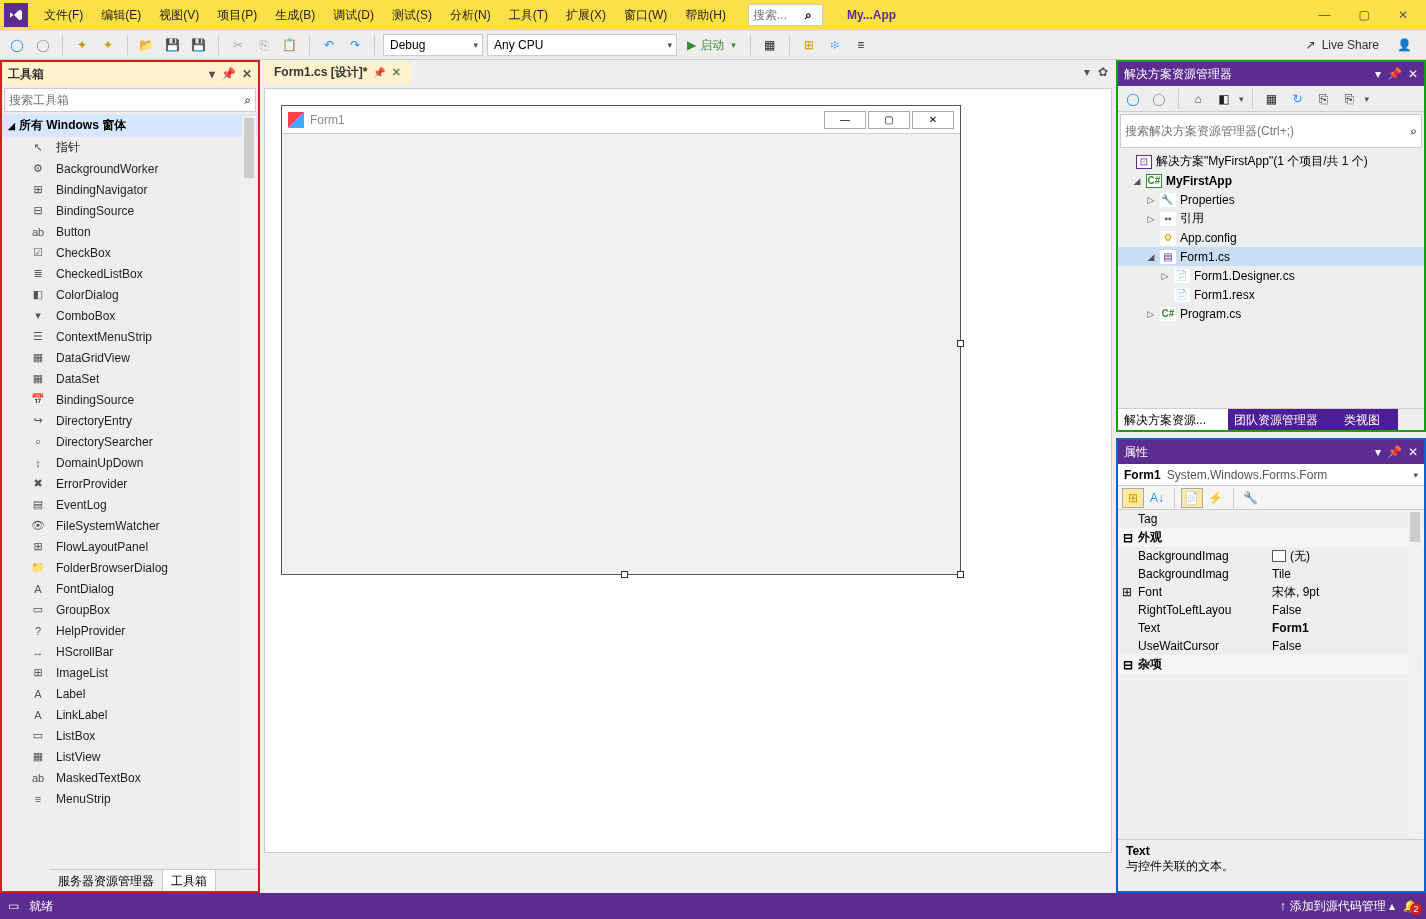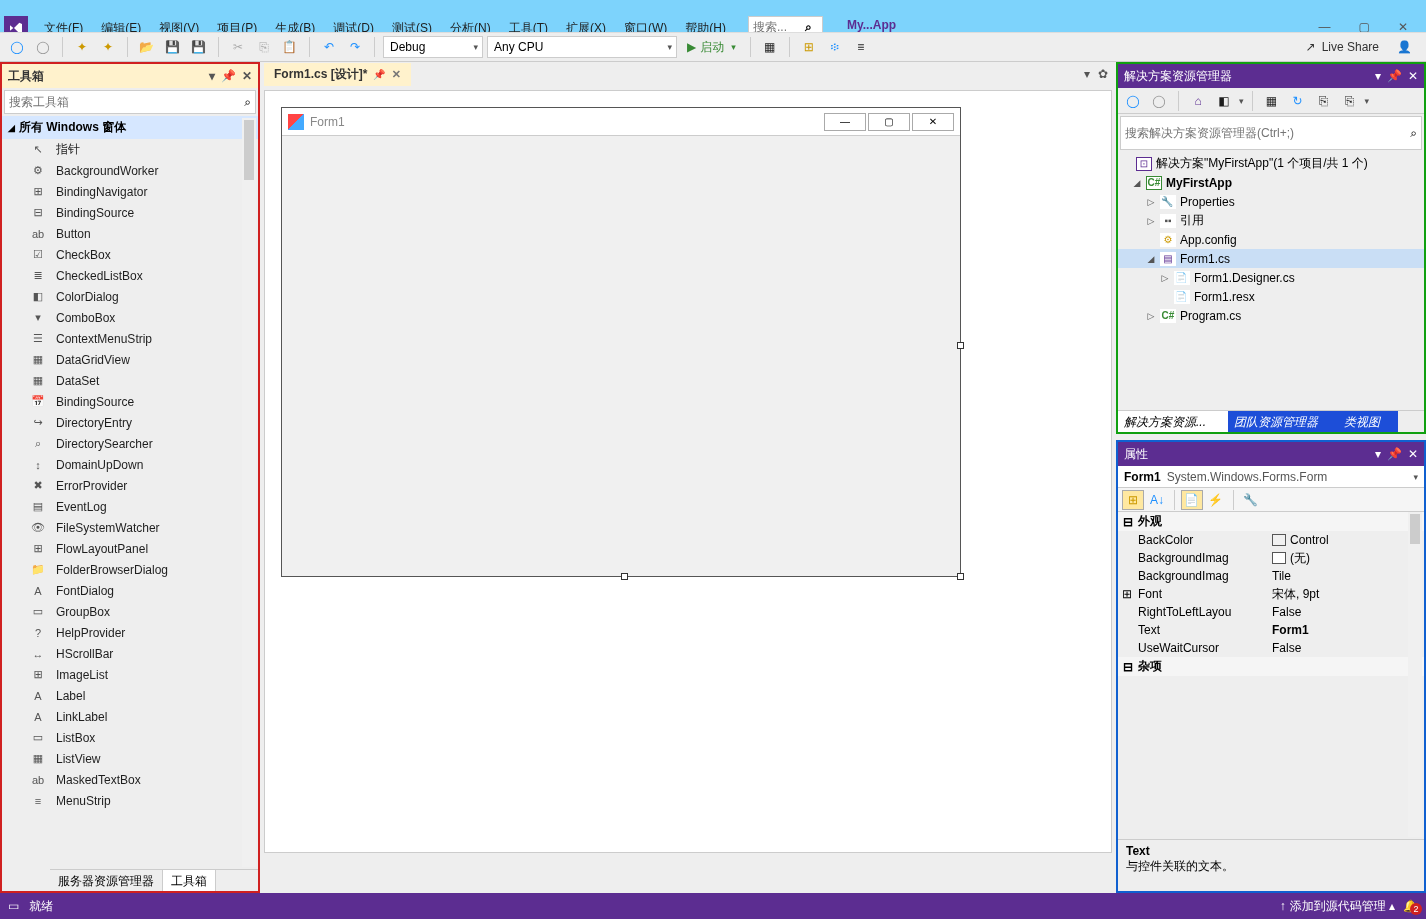--- a/index.html
+++ b/index.html
@@ -1,18 +1,18 @@
 <!DOCTYPE html>
 <html><head>
 <meta charset="utf-8">
 <style>
 * { box-sizing: border-box; margin: 0; padding: 0; font-family: "Microsoft YaHei", "Segoe UI", sans-serif; font-size: 12px; }
 body { background: #eeeeee; width: 1426px; height: 919px; overflow: hidden; display: flex; flex-direction: column; }
 
-.menubar { height: 30px; background: #7dd3fc; display: flex; padding: 16px 4px; gap: 2px; }
+.menubar { height: 30px; background: #fde047; display: flex; align-items: center; padding: 0 4px; gap: 2px; }
 .vs-logo { width: 24px; height: 24px; background: #5c2d91; display: flex; align-items: center; justify-content: center; margin-right: 6px; }
 .vs-logo svg { width: 16px; height: 16px; }
 .menu-item { padding: 4px 8px; color: #1e1e1e; cursor: default; white-space: nowrap; }
 .quick-launch { margin-left: 12px; display: flex; align-items: center; border: 1px solid #ccc; background: white; height: 22px; width: 75px; padding: 0 4px; gap: 4px; }
 .quick-launch input { border: none; outline: none; width: 48px; font-size: 12px; }
 .app-name-box { margin-left: 12px; padding: 2px 10px; color: #5c2d91; font-weight: bold; white-space: nowrap; }
 .window-controls { margin-left: auto; display: flex; gap: 12px; padding: 0 6px; color: #555; }
 .window-controls span { cursor: default; padding: 4px 8px; }
 
 .toolbar { height: 30px; background: #eeeeee; border-top: 1px solid #ddd; border-bottom: 1px solid #ccc; display: flex; align-items: center; padding: 0 6px; gap: 4px; }
@@ -60,22 +60,22 @@
 .sol-toolbar { height: 26px; display: flex; align-items: center; padding: 0 4px; gap: 4px; border-bottom: 1px solid #ccc; }
 .sol-search { height: 32px; border: 1px solid #ccc; background: white; margin: 2px; display: flex; align-items: center; padding: 16px 4px; }
 .sol-search input { flex: 1; border: none; outline: none; }
 .sol-tree { flex: 1; overflow: hidden; padding: 2px 0; }
 .tree-row { display: flex; align-items: center; gap: 4px; padding: 1px 4px; height: 19px; white-space: nowrap; }
 .tree-row.sel { background: #c9def5; }
 .expander { width: 10px; text-align: center; color: #555; font-size: 9px; }
 .tree-icon { width: 16px; height: 14px; display: flex; align-items: center; justify-content: center; font-size: 10px; color: #5c2d91; border: 1px solid #5c2d91; background: white; }
 .tree-icon.cs { color: #388a34; border-color: #388a34; font-weight: bold; }
 .sol-tabs { height: 22px; display: flex; border-top: 1px solid #ccc; background: #eeeeee; }
-.sol-tab { padding: 3px 6px; font-size: 12px; background: #eeeeee; white-space: nowrap; overflow: hidden; font-style: italic; }
-.sol-tab.active { background: #1d4ed8; color: white; }
+.sol-tab { padding: 3px 6px; font-size: 12px; background: #eeeeee; white-space: nowrap; overflow: hidden; }
+.sol-tab.active { background: #4c1d95; color: white; }
 
 .props-panel { border: 2px solid #1060d0; background: #eeeeee; display: flex; flex-direction: column; flex: 1; }
 .props-title { height: 24px; background: #5c2d91; color: white; display: flex; align-items: center; padding: 0 6px; }
 .props-title-controls { margin-left: auto; display: flex; gap: 6px; font-size: 11px; }
 .props-selector { height: 22px; background: white; border-bottom: 1px solid #ccc; padding: 2px 6px; display: flex; align-items: center; gap: 6px; }
 .props-toolbar { height: 24px; display: flex; align-items: center; padding: 0 4px; gap: 2px; background: #f5f5f5; border-bottom: 1px solid #ccc; }
 .ptb { width: 22px; height: 20px; display: flex; align-items: center; justify-content: center; }
 .ptb.active { border: 1px solid #aaa; background: #ffe8a0; }
 .props-grid { flex: 1; overflow: hidden; position: relative; }
 .prop-section { display: flex; align-items: center; gap: 4px; padding: 1px 4px; font-weight: bold; background: #f5f5f5; }
@@ -451,30 +451,27 @@
       <div class="props-toolbar">
         <span class="ptb active" style="color:#c90">⊞</span>
         <span class="ptb" style="color:#1e90ff">A↓</span>
         <span class="tb-sep"></span>
         <span class="ptb active" style="color:#c90">📄</span>
         <span class="ptb" style="color:#c90">⚡</span>
         <span class="tb-sep"></span>
         <span class="ptb" style="color:#888">🔧</span>
       </div>
       <div class="props-grid">
+        <div class="prop-row">
+            <div class="prop-name">Tag</div>
+            <div class="prop-val"></div>
+          </div>
         <div class="prop-section">
             <span style="width:12px;text-align:center">⊟</span>
             <span>外观</span>
-          </div>
-        <div class="prop-row">
-            <div class="prop-name">BackColor</div>
-            <div class="prop-val">
-              <div class="swatch" style="background:#f0f0f0"></div>
-              <span>Control</span>
-            </div>
           </div>
         <div class="prop-row">
             <div class="prop-name">BackgroundImag</div>
             <div class="prop-val">
               <div class="swatch" style="background:white"></div>
               <span>(无)</span>
             </div>
           </div>
         <div class="prop-row">
             <div class="prop-name">BackgroundImag</div>

